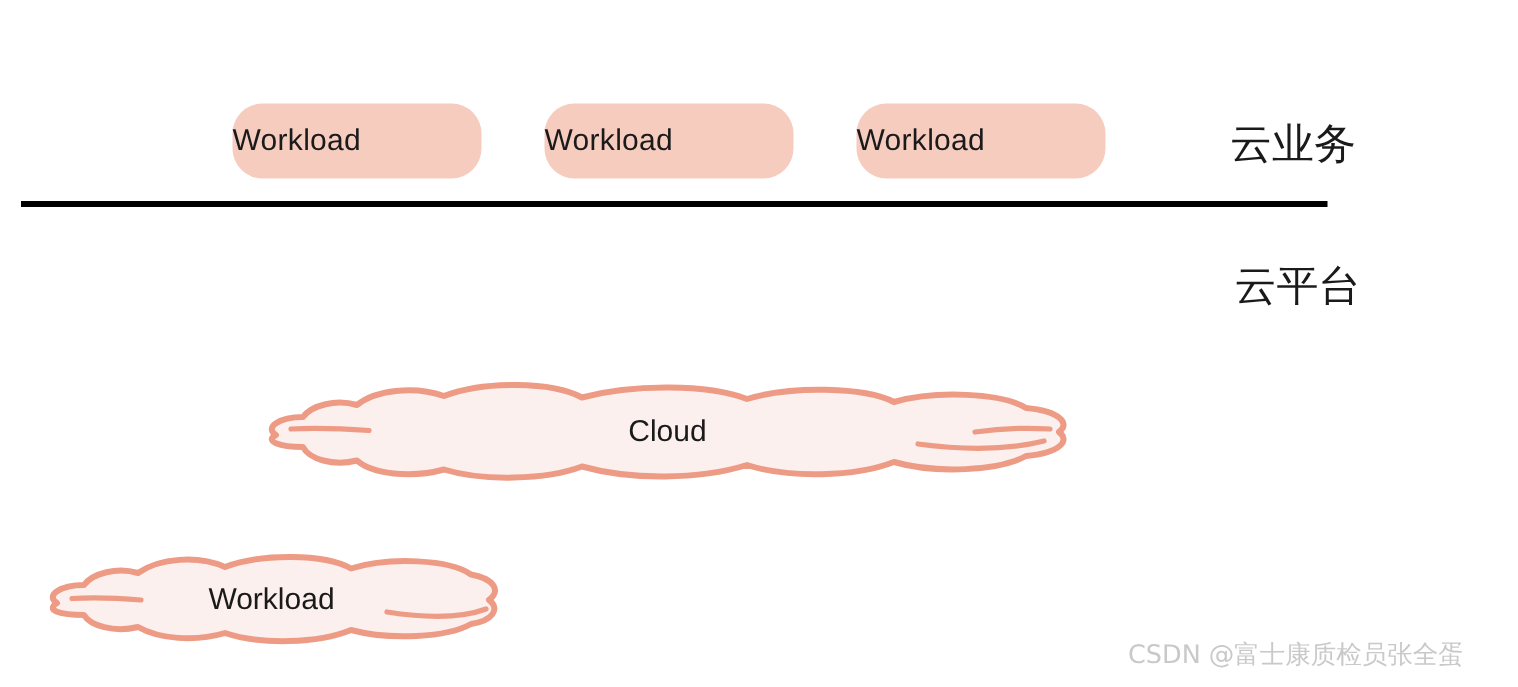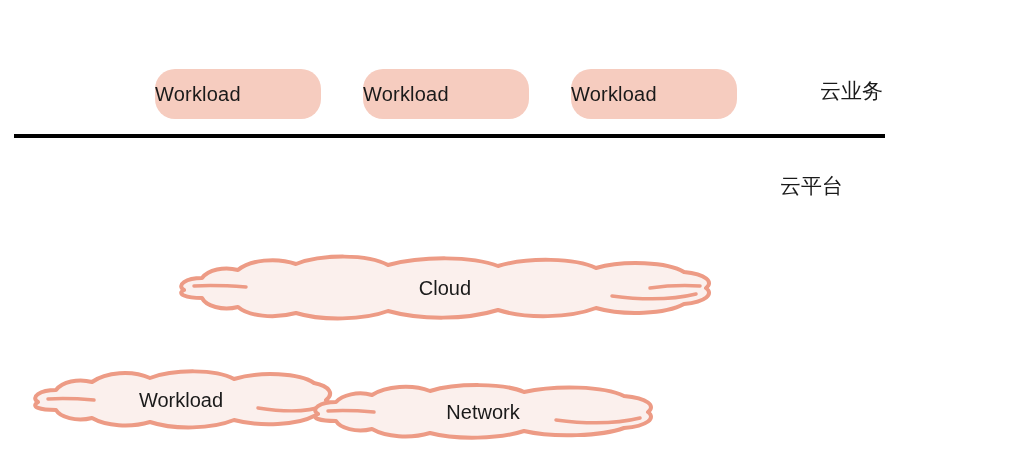--- a/index.html
+++ b/index.html
@@ -32,27 +32,27 @@
     letter-spacing: 0.2px;
     white-space: nowrap;
   }
   #pill-0 { left: 155px; top: 69px; width: 166px; }
   #pill-1 { left: 363px; top: 69px; width: 166px; }
   #pill-2 { left: 571px; top: 69px; width: 166px; }
 
   
   .tier-label {
     position: absolute;
-    font-size: 21px;
+    font-size: 28px;
     color: #1a1a1a;
     white-space: nowrap;
     font-family: "DejaVu Sans", "Liberation Sans", sans-serif;
   }
   #tier-label-business { left: 820px; top: 77px; }
-  #tier-label-platform { left: 780px; top: 172px; text-align: center; }
+  #tier-label-platform { left: 823px; top: 172px; text-align: center; }
 
   
   #divider {
     position: absolute;
     left: 14px;
     top: 134px;
     width: 871px;
     height: 4px;
     background: #000000;
   }
@@ -158,36 +158,17 @@
                C 184 59, 146 60, 122 52
                C 102 58, 78 56, 64 48
                C 48 52, 32 47, 28 40
                C 12 40, 2 37, 10 32 Z" fill="#fbf0ed" stroke="#ed9b85" stroke-width="4" stroke-linejoin="round" stroke-linecap="round"></path>
       <path d="M 20 29 C 36 28, 54 29, 66 30" fill="none" stroke="#ed9b85" stroke-width="3.5" stroke-linecap="round"></path>
       <path d="M 230 38 C 256 42, 280 42, 296 36" fill="none" stroke="#ed9b85" stroke-width="3.5" stroke-linecap="round"></path>
     </svg>
     <div class="cloud-label">Workload</div>
   </div>
 
-  <div class="cloud" id="cloud-network">
-    <svg viewBox="0 0 350 58" preserveAspectRatio="none">
-      <path d="M 10 30
-               C 2 25, 12 18, 28 18
-               C 34 11, 50 7, 64 11
-               C 78 2, 104 0, 122 7
-               C 148 -1, 196 -1, 216 8
-               C 248 1, 296 2, 316 12
-               C 340 14, 348 22, 340 28
-               C 348 34, 340 42, 316 44
-               C 294 52, 246 54, 216 47
-               C 192 55, 148 56, 122 49
-               C 102 55, 78 53, 64 45
-               C 48 49, 32 44, 28 37
-               C 12 37, 2 34, 10 30 Z" fill="#fbf0ed" stroke="#ed9b85" stroke-width="4" stroke-linejoin="round" stroke-linecap="round"></path>
-      <path d="M 20 27 C 36 26, 54 27, 66 28" fill="none" stroke="#ed9b85" stroke-width="3.5" stroke-linecap="round"></path>
-      <path d="M 248 36 C 278 40, 308 40, 332 34" fill="none" stroke="#ed9b85" stroke-width="3.5" stroke-linecap="round"></path>
-    </svg>
-    <div class="cloud-label">Network</div>
-  </div>
 
 
+  <div id="watermark">CSDN @富士康质检员张全蛋</div>
 
 </div>
 
 </body></html>

